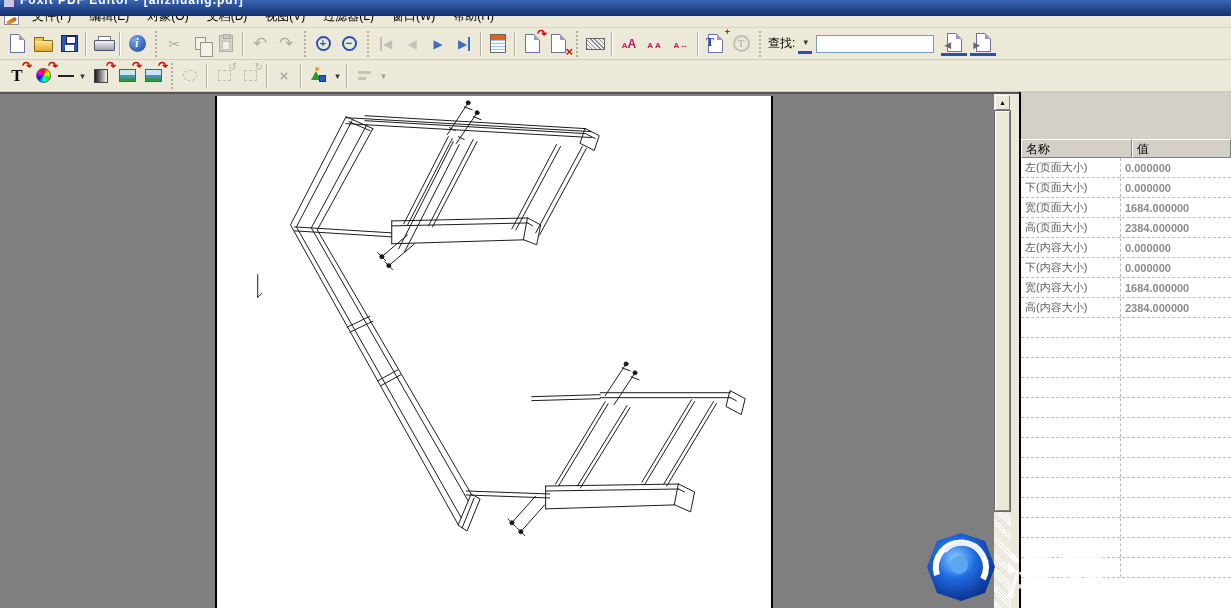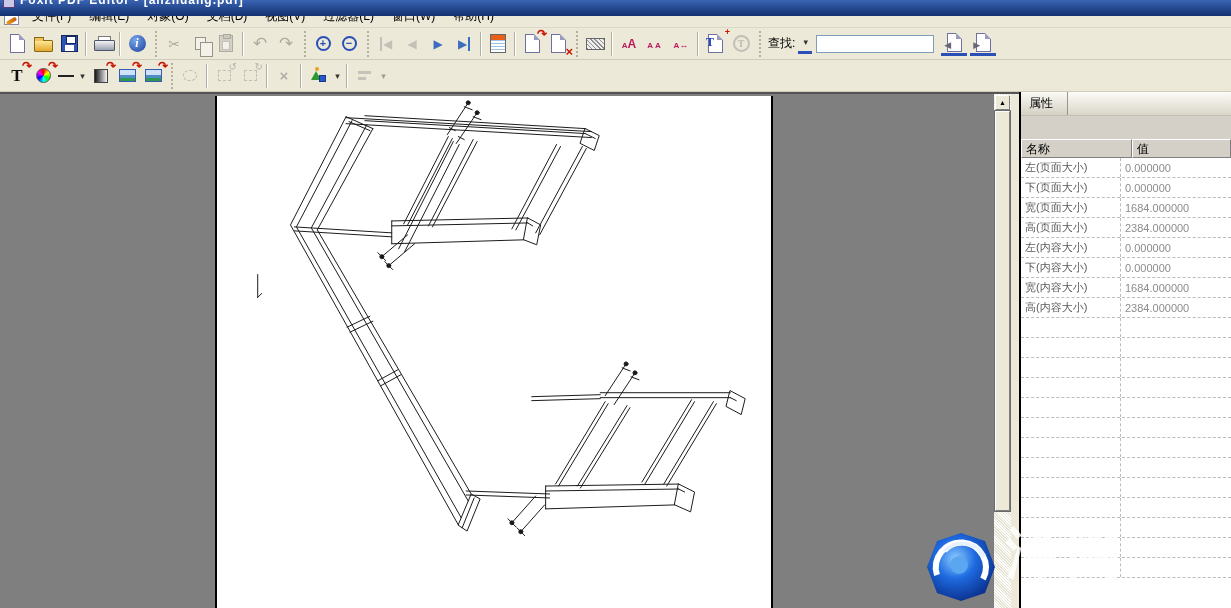--- a/index.html
+++ b/index.html
@@ -133,26 +133,26 @@
   .tab-page { height:19px; padding:0 11px; background:#f4f2ea; border:1px solid #888; border-bottom:none;
     font-size:11px; display:flex; align-items:center; color:#000; }
   .grid { position:absolute; top:47px; bottom:0; left:0; right:0; background:#fff; overflow:hidden; }
   .grid-head { display:flex; height:19px; }
   .gh-cell { background:#d4d0c8; border:1px solid; border-color:#fff #808080 #808080 #fff;
     font-size:12px; padding:1px 4px; color:#000; }
   .gh-name { width:111px; } .gh-value { flex:1; }
   .prow { display:flex; height:20px; font-size:11px; align-items:stretch; border-bottom:1px dashed #bcbcbc; }
   .pname { width:100px; padding-left:4px; color:#5a5a5a; border-right:1px dashed #bcbcbc;
     display:flex; align-items:center; overflow:hidden; white-space:nowrap; }
-  .pval { flex:1; padding-left:4px; color:#8c8c8c; display:flex; align-items:center; overflow:hidden; white-space:nowrap; }
+  .pval { flex:1; padding-left:4px; color:#8c8c8c; display:flex; align-items:center; overflow:hidden; white-space:nowrap;font-weight:bold; }
 
   
   .wm-logo { position:absolute; left:923px; top:529px; width:76px; height:76px; z-index:6; pointer-events:none; }
-  .wm-text { position:absolute; left:1006px; top:516px; z-index:6; pointer-events:none;
-    font-size:56px; font-weight:bold; color:rgba(255,255,255,.82); letter-spacing:5px; white-space:nowrap; }
+  .wm-text { position:absolute; left:1006px; top:544px; z-index:6; pointer-events:none;
+    font-size:48px; font-weight:bold; color:rgba(255,255,255,.82); letter-spacing:5px; white-space:nowrap; }
 </style>
 </head>
 <body>
 
 <div class="titlebar">
   <span class="app-mini"></span>
   <span class="title-text">Foxit PDF Editor - [anzhuang.pdf]</span>
 </div>
 
 <div class="menubar">
@@ -457,23 +457,20 @@
   <div class="vscroll">
     <div class="vs-up">
         <span>▲</span>
       </div>
     <div class="vs-thumb"></div>
   </div>
   <div class="panel-gap"></div>
   <div class="panel-divider"></div>
 
   <div class="panel">
-    <div class="panel-title">
-      <span class="panel-title-tab">属性</span>
-    </div>
     <div class="grid">
       <div class="grid-head">
         <span class="gh-cell gh-name">名称</span>
         <span class="gh-cell gh-value">值</span>
       </div>
       <div class="prow">
         <span class="pname">左(页面大小)</span>
         <span class="pval">0.000000</span>
       </div>
       <div class="prow">

